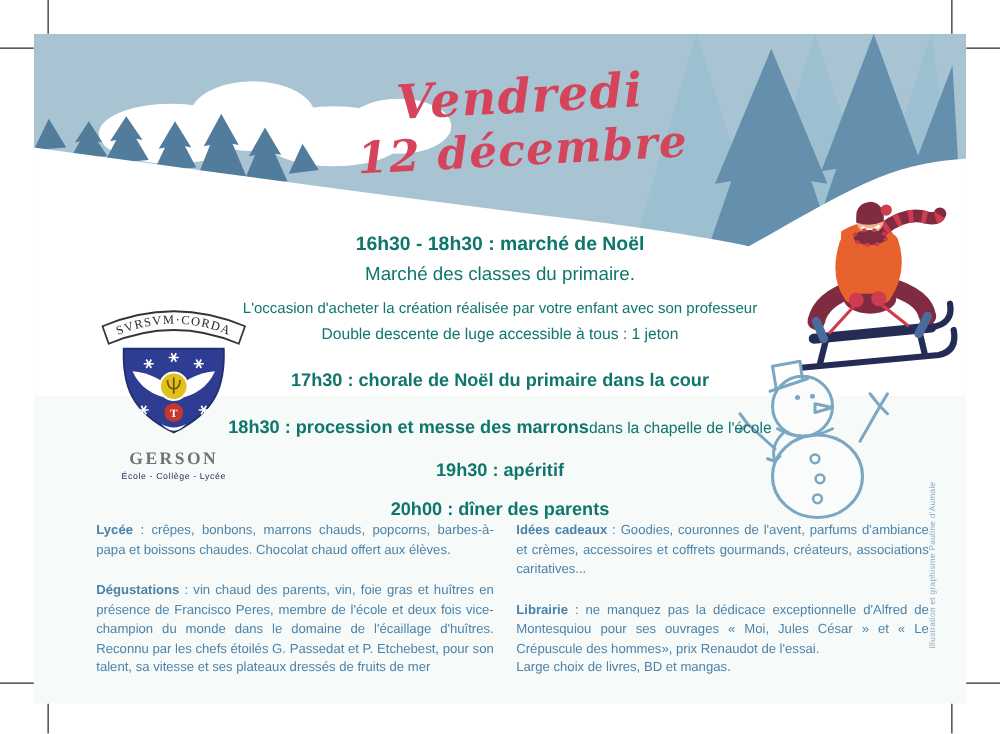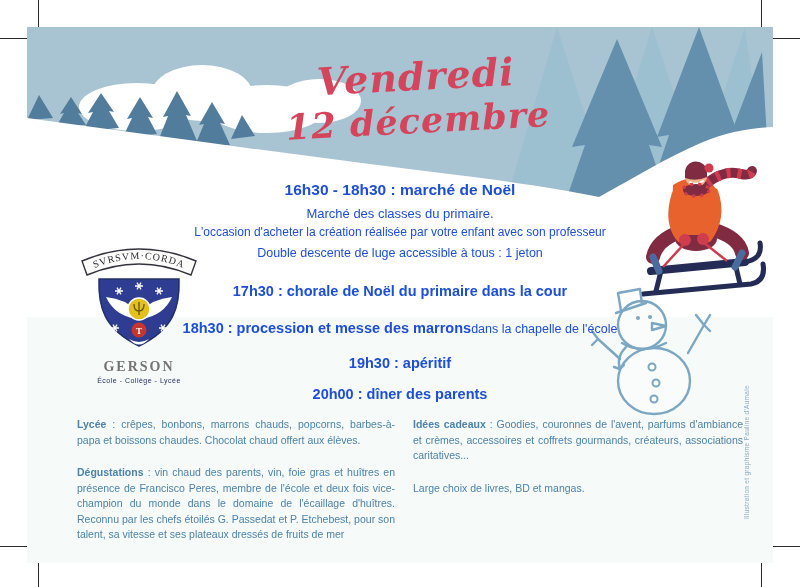--- a/index.html
+++ b/index.html
@@ -12,23 +12,23 @@
          transform:rotate(-3deg);color:#d4455b;
          font-family:"DejaVu Serif",serif;font-style:italic;font-weight:bold;}
   .title .t1{font-size:38px;line-height:44px;letter-spacing:1px;}
   .title .t2{font-size:35px;line-height:44px;letter-spacing:1px;}
   .sled-svg{position:absolute;left:596px;top:132px;}
   .snowman-svg{position:absolute;left:563px;top:260px;}
   .crest{position:absolute;left:45px;top:204px;width:134px;text-align:center;}
   .crest .name{margin-top:2px;font-family:"Liberation Serif",serif;font-weight:bold;
                font-size:14px;letter-spacing:2px;color:#737373;}
   .crest .sub{margin-top:2px;font-size:7px;color:#1f2a5b;letter-spacing:0.5px;}
-  .schedule{position:absolute;left:113px;top:154px;width:520px;text-align:center;color:#1d4ed8;}
+  .schedule{position:absolute;left:113px;top:160px;width:520px;text-align:center;color:#0f766e;}
   .s-h1{font-size:15.5px;font-weight:bold;margin-bottom:7px;}
-  .s-sub{font-size:13px;line-height:16px;margin-bottom:2px;}
+  .s-sub{font-size:15px;line-height:16px;margin-bottom:10px;}
   .s-sub2{font-size:12px;line-height:16px;margin-bottom:6px;}
   .s-note{font-size:12.5px;margin-bottom:23px;}
   .s-b{font-size:14.5px;font-weight:bold;}
   .mb21{margin-bottom:21px;} .mb19{margin-bottom:19px;} .mb15{margin-bottom:15px;}
   .s-rest{font-size:12.5px;font-weight:normal;}
   .info{position:absolute;top:390px;color:#4d83ab;font-size:10.5px;line-height:15.5px;
         text-align:justify;}
   .info-left{left:50px;width:318px;}
   .info-right{left:386px;width:330px;}
   .info p{margin:0 0 17px 0;}
@@ -205,19 +205,20 @@
       <div class="s-b mb15">19h30 : apéritif</div>
       <div class="s-b">20h00 : dîner des parents</div>
     </div>
 
     <div class="info info-left">
       <p><b>Lycée</b><span> : crêpes, bonbons, marrons chauds, popcorns, barbes-à-papa et boissons chaudes. Chocolat chaud offert aux élèves.</span></p>
       <p><b>Dégustations</b><span> : vin chaud des parents, vin, foie gras et huîtres en présence de Francisco Peres, membre de l'école et deux fois vice-champion du monde dans le domaine de l'écaillage d'huîtres. Reconnu par les chefs étoilés G. Passedat et P. Etchebest, pour son talent, sa vitesse et ses plateaux dressés de fruits de mer</span></p>
     </div>
     <div class="info info-right">
       <p><b>Idées cadeaux</b><span> : Goodies, couronnes de l'avent, parfums d'ambiance et crèmes, accessoires et coffrets gourmands, créateurs, associations caritatives...</span></p>
+      <p style="margin-bottom:0;"><b>Librairie</b><span> : ne manquez pas la dédicace exceptionnelle d'Alfred de Montesquiou pour ses ouvrages « Moi, Jules César » et « Le Crépuscule des hommes», prix Renaudot de l'essai.</span></p>
       <p class="line2">Large choix de livres, BD et mangas.</p>
     </div>
 
     <div class="credit">Illustration et graphisme Pauline d'Aumale</div>
 
   </div>
 </div>
 
 </body></html>

